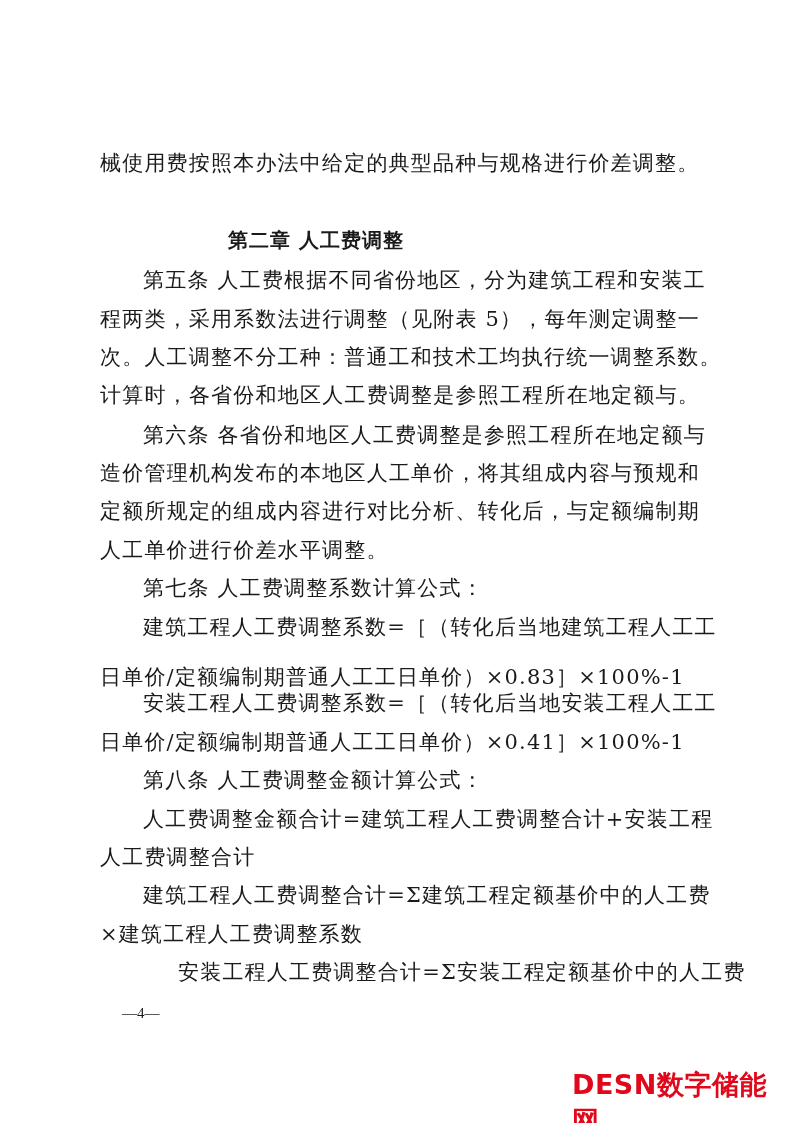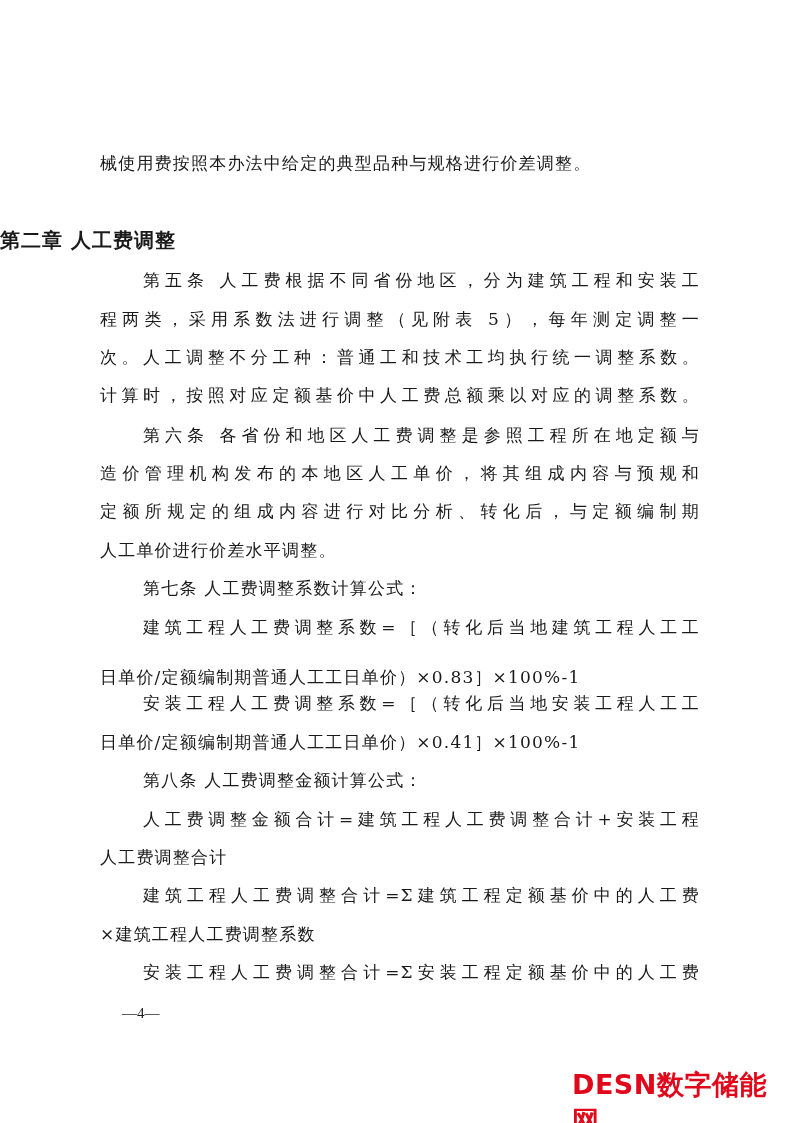--- a/index.html
+++ b/index.html
@@ -1,56 +1,56 @@
 <!DOCTYPE html>
 <html><head>
 <meta charset="utf-8">
 <style>
   html, body { margin: 0; padding: 0; background: #ffffff; }
   body { width: 794px; height: 1123px; position: relative; overflow: hidden;
          font-family: "DejaVu Serif", "Liberation Serif", serif; color: #1a1a1a; }
-  .line { position: absolute; left: 100px; width: 600px; font-size: 17px;
+  .line { position: absolute; left: 100px; width: 600px; font-size: 21px;
           line-height: 26px; white-space: nowrap; letter-spacing: 1.2px; }
   .indent { left: 143px; width: 557px; }
   .justify { text-align: justify; text-align-last: justify; }
-  .heading { position: absolute; left: 0; width: 632px; top: 227px; text-align: left;
+  .heading { position: absolute; left: 0; width: 632px; top: 227px; text-align: center;
              font-family: "DejaVu Sans", "Liberation Sans", sans-serif; font-weight: bold;
              font-size: 20px; letter-spacing: 1px; }
   .pagenum { position: absolute; left: 122px; top: 1005px; font-size: 15px;
              font-family: "Liberation Serif", serif; letter-spacing: 0; }
   .watermark { position: absolute; left: 552px; top: 1067px; font-family: "DejaVu Sans", "Liberation Sans", sans-serif;
                font-weight: bold; font-size: 27px; color: #e0081a; letter-spacing: 0.5px; margin-left: 20px; }
 </style>
 </head>
 <body>
 
 <div>
   <div class="line" style="top:150px;">械使用费按照本办法中给定的典型品种与规格进行价差调整。</div>
 
   <div class="heading">第二章  人工费调整</div>
 
   <div class="line indent justify" style="top:267px;">第五条  人工费根据不同省份地区，分为建筑工程和安装工</div>
   <div class="line justify" style="top:306px;">程两类，采用系数法进行调整（见附表 5），每年测定调整一</div>
   <div class="line justify" style="top:344px;">次。人工调整不分工种：普通工和技术工均执行统一调整系数。</div>
-  <div class="line justify" style="top:382px;">计算时，按照对应定额基价中人工费总额乘以对应的调整系数。</div>
+  <div class="line justify" style="top:382px;">计算时，各省份和地区人工费调整是参照工程所在地定额与。</div>
 
   <div class="line indent justify" style="top:422px;">第六条  各省份和地区人工费调整是参照工程所在地定额与</div>
   <div class="line justify" style="top:460px;">造价管理机构发布的本地区人工单价，将其组成内容与预规和</div>
   <div class="line justify" style="top:498px;">定额所规定的组成内容进行对比分析、转化后，与定额编制期</div>
   <div class="line" style="top:537px;">人工单价进行价差水平调整。</div>
 
   <div class="line indent" style="top:575px;">第七条  人工费调整系数计算公式：</div>
   <div class="line indent justify" style="top:614px;">建筑工程人工费调整系数=［（转化后当地建筑工程人工工</div>
   <div class="line" style="top:652px;margin-top:12px;">日单价/定额编制期普通人工工日单价）×0.83］×100%-1</div>
   <div class="line indent justify" style="top:690px;">安装工程人工费调整系数=［（转化后当地安装工程人工工</div>
   <div class="line" style="top:729px;">日单价/定额编制期普通人工工日单价）×0.41］×100%-1</div>
 
   <div class="line indent" style="top:767px;">第八条  人工费调整金额计算公式：</div>
   <div class="line indent justify" style="top:806px;">人工费调整金额合计=建筑工程人工费调整合计+安装工程</div>
   <div class="line" style="top:844px;">人工费调整合计</div>
   <div class="line indent justify" style="top:882px;">建筑工程人工费调整合计=Σ建筑工程定额基价中的人工费</div>
   <div class="line" style="top:921px;">×建筑工程人工费调整系数</div>
-  <div class="line indent justify" style="top:959px;">安装工程人工费调整合计=Σ安装工程定额基价中的人工费</div>
+  <div class="line indent justify" style="top:959px;margin-left:35px;">安装工程人工费调整合计=Σ安装工程定额基价中的人工费</div>
 
   <div class="pagenum">—4—</div>
 
   <div class="watermark">DESN数字储能网</div>
 </div>
 
 </body></html>

